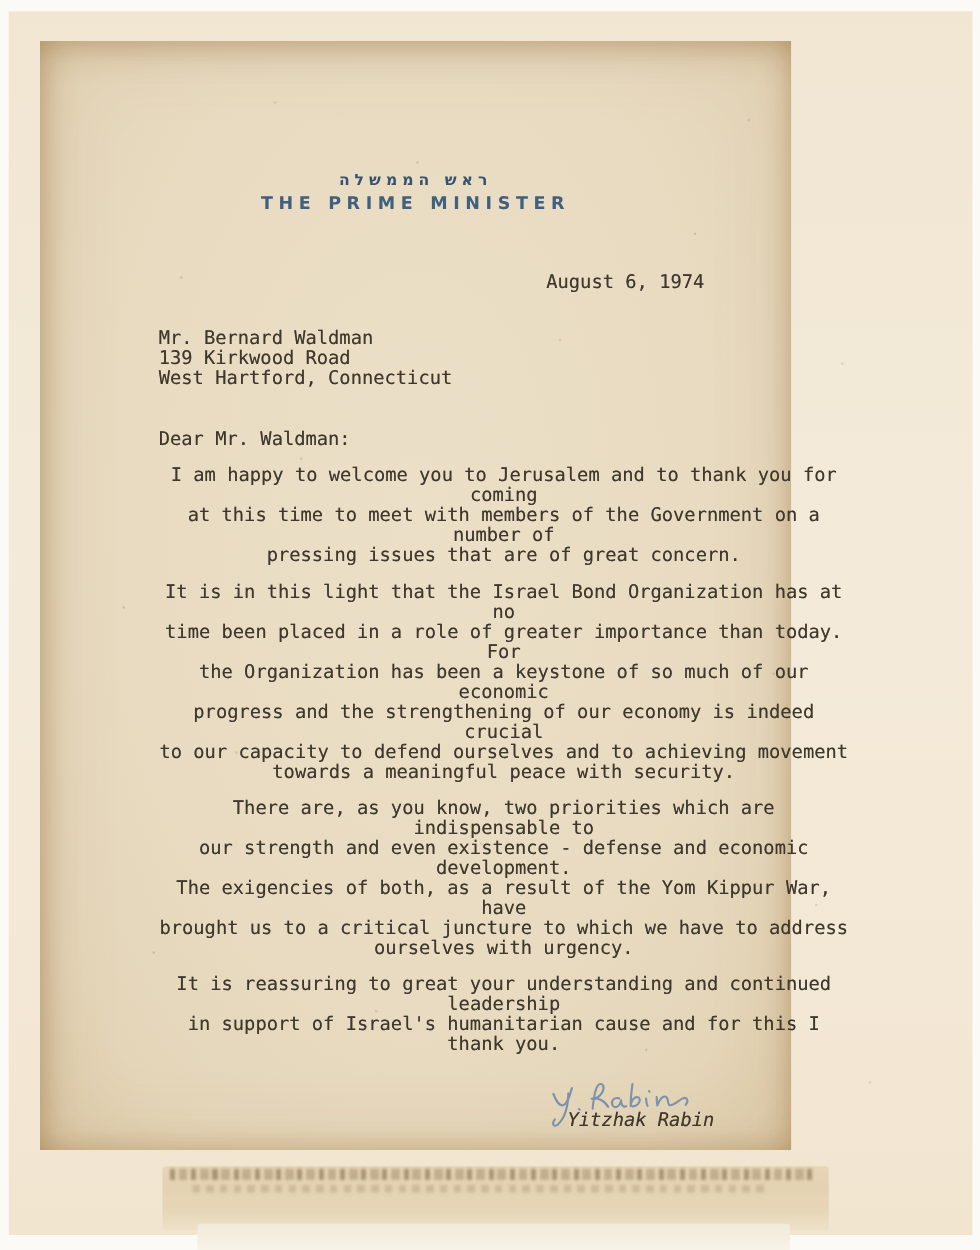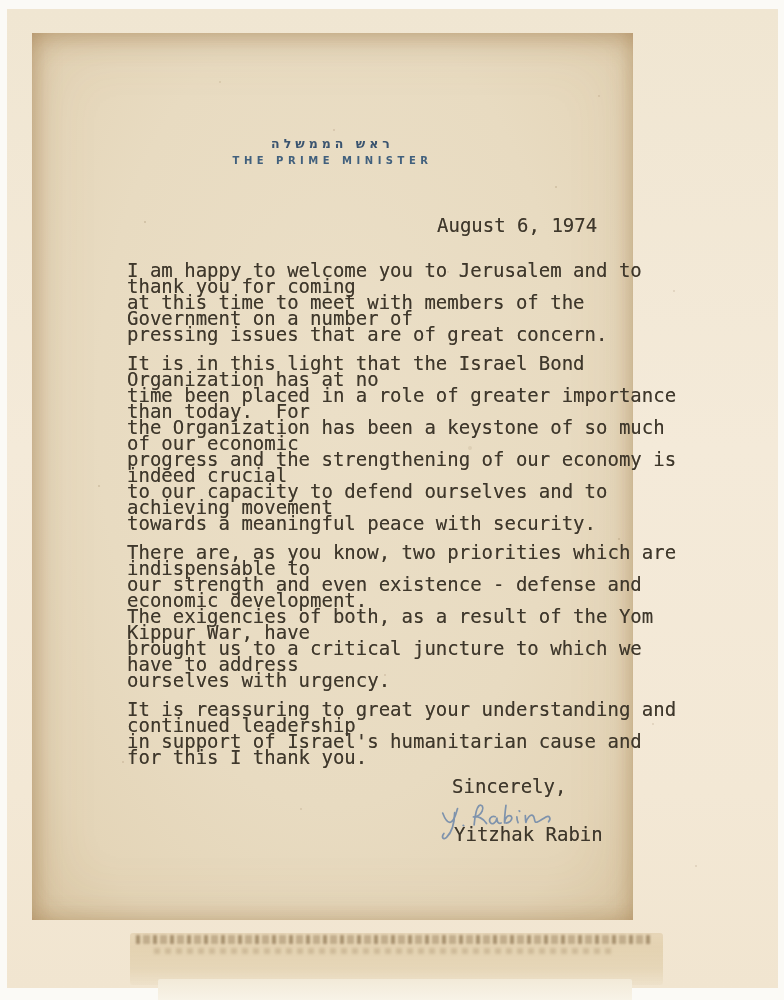--- a/index.html
+++ b/index.html
@@ -69,40 +69,40 @@
   }
 
   
   .letterhead{position:absolute;top:103px;left:0;right:0;text-align:center;color:#3c5873;}
   .letterhead .hebrew{
     font-family:"DejaVu Sans",sans-serif;font-weight:bold;
     font-size:12.5px;letter-spacing:4px;line-height:15px;color:#39536f;
   }
   .letterhead .english{
     margin-top:4px;font-family:"DejaVu Sans",sans-serif;font-weight:bold;
-    font-size:10px;letter-spacing:4.5px;color:#41607d;
+    font-size:14px;letter-spacing:4.5px;color:#41607d;
   }
 
   
   .body-text{
     position:absolute;left:95px;top:184px;width:552px;
-    font-size:19px;line-height:16px;color:#3e372b;
+    font-size:15px;line-height:16px;color:#3e372b;
     text-shadow:0 0 .4px rgba(62,55,43,.55);
   }
   .pre{white-space:pre-wrap;}
   .date-line{padding-left:310px;margin-bottom:29px;}
   .address{margin-bottom:33px;}
   .salutation{margin-bottom:13px;}
-  .para{margin-bottom:13px;}
+  .para{margin-bottom:13px;text-align:center;}
   .closing-line{margin-bottom:13px;}
   .valediction{padding-left:325px;}
 
   .sig-area{position:relative;height:62px;}
   .signature-svg{position:absolute;left:308px;top:4px;transform:rotate(-2deg);}
-  .signer-name{position:absolute;left:327px;top:32px;}
+  .signer-name{position:absolute;left:327px;top:32px;font-style:italic;}
 </style>
 </head>
 <body>
 
 <div class="scene">
 
   <div class="mat"></div>
 
   <div class="bleed-strip"></div>
   <div class="mount-tab"></div>
@@ -112,21 +112,25 @@
 
     <div class="letterhead">
       <div class="hebrew" dir="rtl">ראש הממשלה</div>
       <div class="english">THE PRIME MINISTER</div>
     </div>
 
     <div class="body-text">
 
       <div class="date-line">August 6, 1974</div>
 
+      <div class="address pre">Mr. Bernard Waldman
+139 Kirkwood Road
+West Hartford, Connecticut</div>
 
+      <div class="salutation">Dear Mr. Waldman:</div>
 
       <div class="para pre">I am happy to welcome you to Jerusalem and to thank you for coming
 at this time to meet with members of the Government on a number of
 pressing issues that are of great concern.</div>
 
 
       <div class="para pre">It is in this light that the Israel Bond Organization has at no
 time been placed in a role of greater importance than today.  For
 the Organization has been a keystone of so much of our economic
 progress and the strengthening of our economy is indeed crucial
@@ -136,21 +140,20 @@
       <div class="para pre">There are, as you know, two priorities which are indispensable to
 our strength and even existence - defense and economic development.
 The exigencies of both, as a result of the Yom Kippur War, have
 brought us to a critical juncture to which we have to address
 ourselves with urgency.</div>
 
       <div class="para pre">It is reassuring to great your understanding and continued leadership
 in support of Israel's humanitarian cause and for this I thank you.</div>
 
 
-      <div class="valediction">Sincerely,</div>
 
       <div class="sig-area">
         <svg class="signature-svg" width="132" height="46" viewBox="0 0 132 46" aria-label="Y. Rabin">
           <g fill="none" stroke="#7089aa" stroke-width="1.7" stroke-linecap="round" stroke-linejoin="round" opacity="0.88">
             <path d="M8,13 C10,19 13,23 15.5,22.5 C19,21.5 21.5,14 23,9"></path>
             <path d="M20,13 C19.5,22 17,32 11,37.5 C7.5,40.5 5.5,37 8.5,33.5"></path>
             <path d="M28,26 l0.6,0.4"></path>
             <path d="M39,26 C40,18 42,9 44.5,7 C47.5,5.2 49.5,8.5 47.5,12.5 C45.5,16.5 41.5,18 38.5,18 C43,17.2 48.5,19.5 51.5,25"></path>
             <path d="M60.5,18.5 C56.5,17 53.5,20.5 55,23.8 C56.8,27.2 61,25 62,20 C62,23.5 62.8,26 66,25"></path>
             <path d="M71.5,7.5 C70.5,13.5 69.5,20 69.5,25 C69.8,21 72.5,17.2 75.5,18.2 C78.5,19.3 76.5,25 71,25.3"></path>

